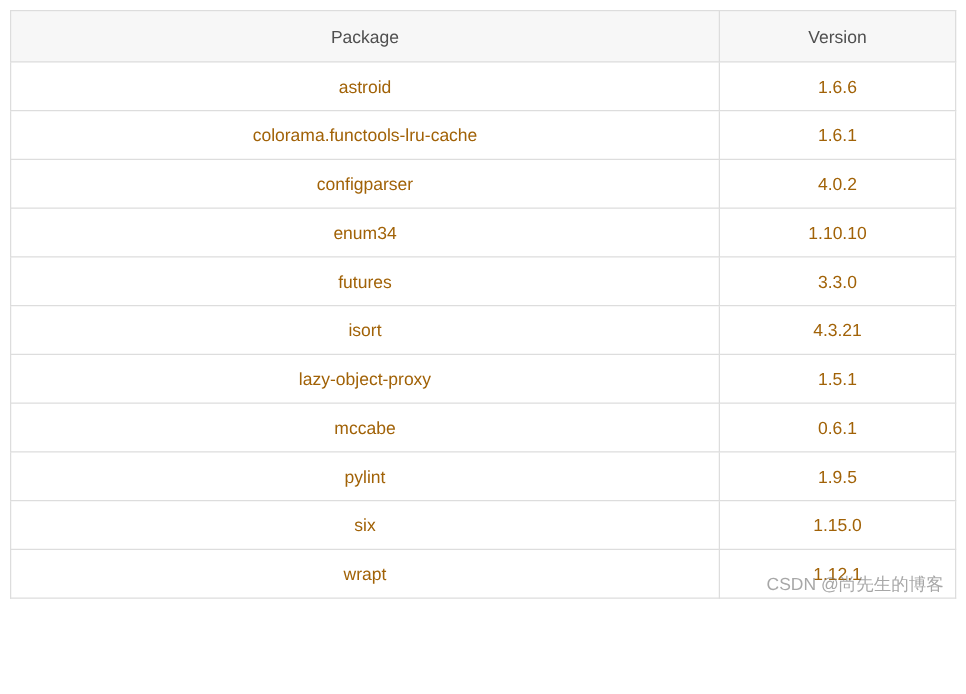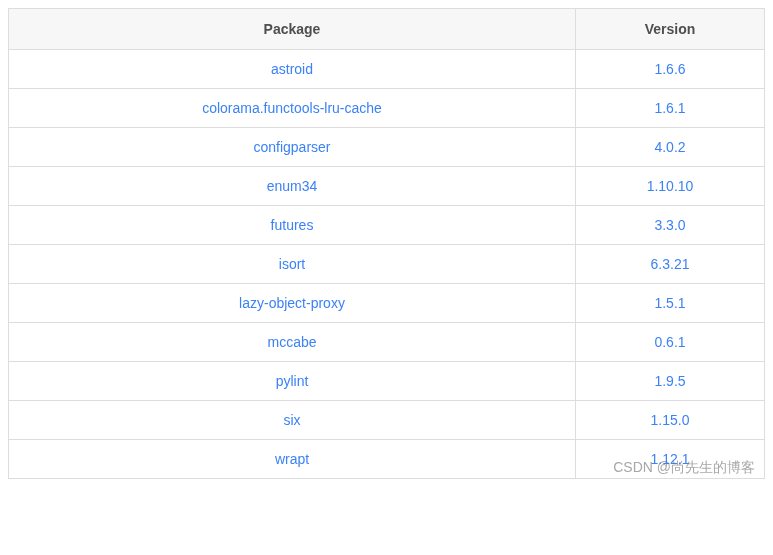--- a/index.html
+++ b/index.html
@@ -14,30 +14,30 @@
       width: 773px;
       position: relative;
     }
     table {
       width: 100%;
       border-collapse: collapse;
       table-layout: fixed;
     }
     th {
       background: #f7f7f7;
-      font-weight: 700;
+      font-weight: 400;
       font-size: 14px;
       color: #4f4f4f;
       padding: 12px 8px;
       text-align: center;
       border: 1px solid #dddddd;
     }
     td {
       font-size: 14px;
-      color: #3b82f6;
+      color: #a16207;
       padding: 11px 8px;
       text-align: center;
       border: 1px solid #dddddd;
       background: #ffffff;
     }
     .col-package {
       width: 75%;
     }
     .col-version {
       width: 25%;
@@ -82,21 +82,21 @@
       <tr>
         <td>enum34</td>
         <td>1.10.10</td>
       </tr>
       <tr>
         <td>futures</td>
         <td>3.3.0</td>
       </tr>
       <tr>
         <td>isort</td>
-        <td>6.3.21</td>
+        <td>4.3.21</td>
       </tr>
       <tr>
         <td>lazy-object-proxy</td>
         <td>1.5.1</td>
       </tr>
       <tr>
         <td>mccabe</td>
         <td>0.6.1</td>
       </tr>
       <tr>

